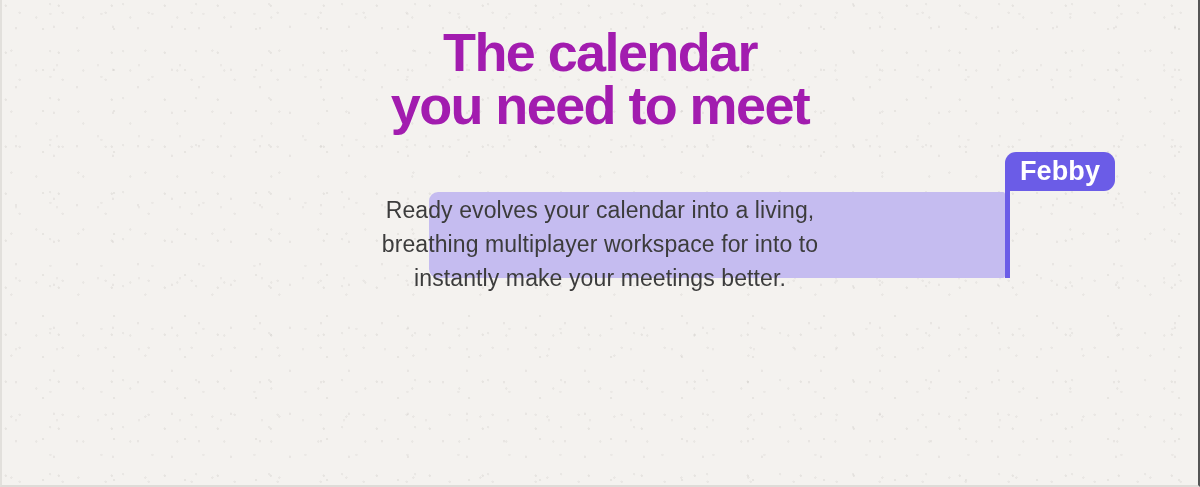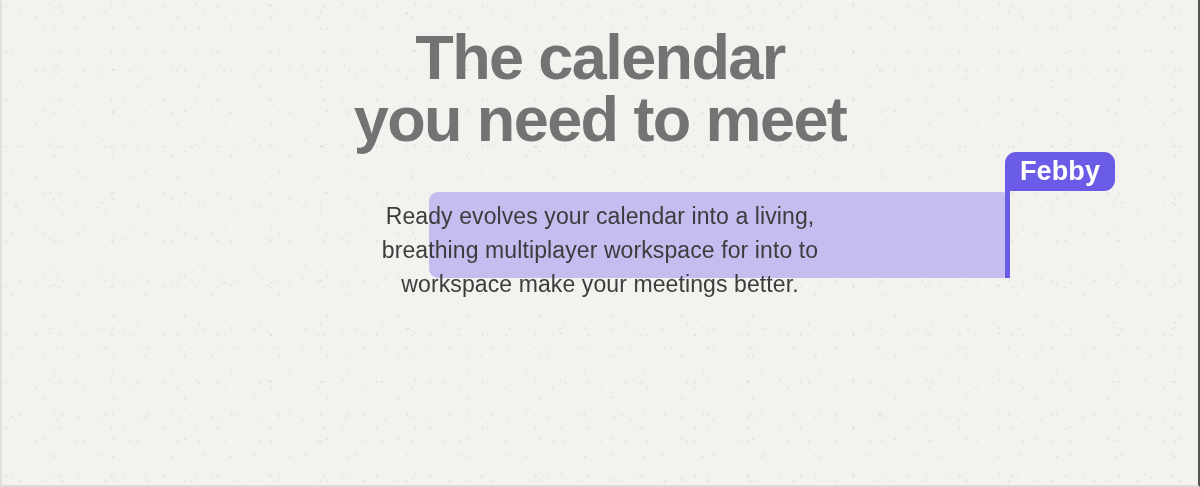--- a/index.html
+++ b/index.html
@@ -58,27 +58,27 @@
     font-weight: bold;
     letter-spacing: 2.6px;
     color: #6b5ce7;
     text-transform: uppercase;
     line-height: 1;
     z-index: 3;
   }
 
   .headline {
     position: relative;
-    margin: 0;
+    margin: 12px;
     margin-top: 26px;
-    font-size: 63px;
+    font-size: 54px;
     font-weight: bold;
     letter-spacing: -1.6px;
     line-height: 0.99;
-    color: #737373;
+    color: #a21caf;
     text-align: center;
     z-index: 3;
     width: 100%;
   }
   .headline-line {
     display: block;
     white-space: nowrap;
   }
   .headline-line-2 {
     position: relative;
@@ -162,16 +162,16 @@
     </span>
   </h1>
 
   <div class="cursor-bar"></div>
 
   <div class="cursor-badge">Febby</div>
 
   <p class="subheading">
     <span class="sub-line">Ready evolves your calendar into a living,</span>
     <span class="sub-line">breathing multiplayer workspace for into to</span>
-    <span class="sub-line">workspace make your meetings better.</span>
+    <span class="sub-line">instantly make your meetings better.</span>
   </p>
 
 </div>
 
 </body></html>

